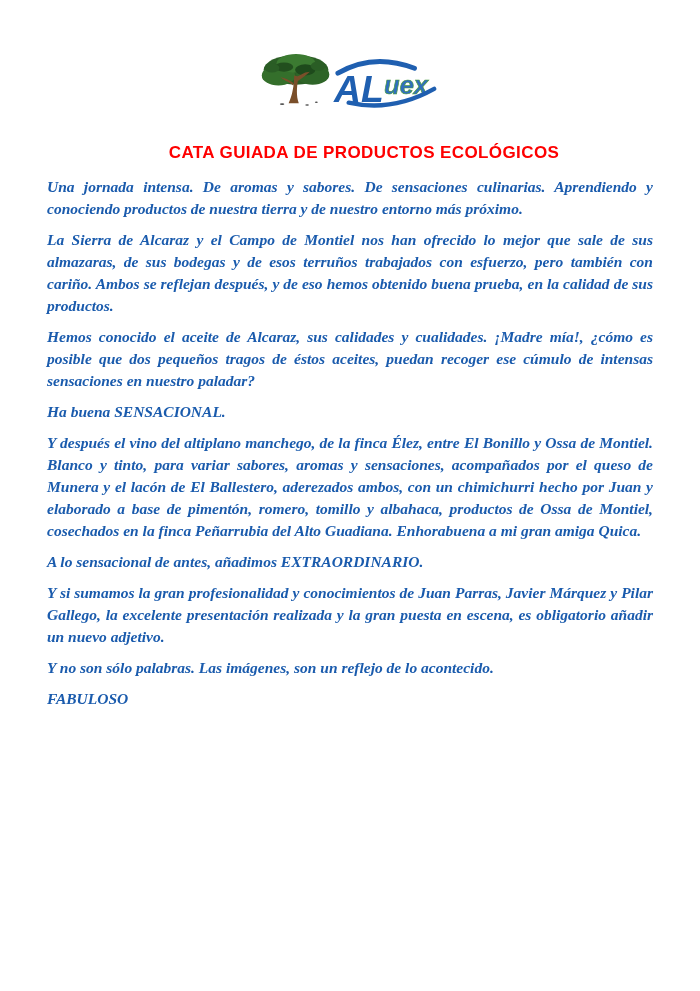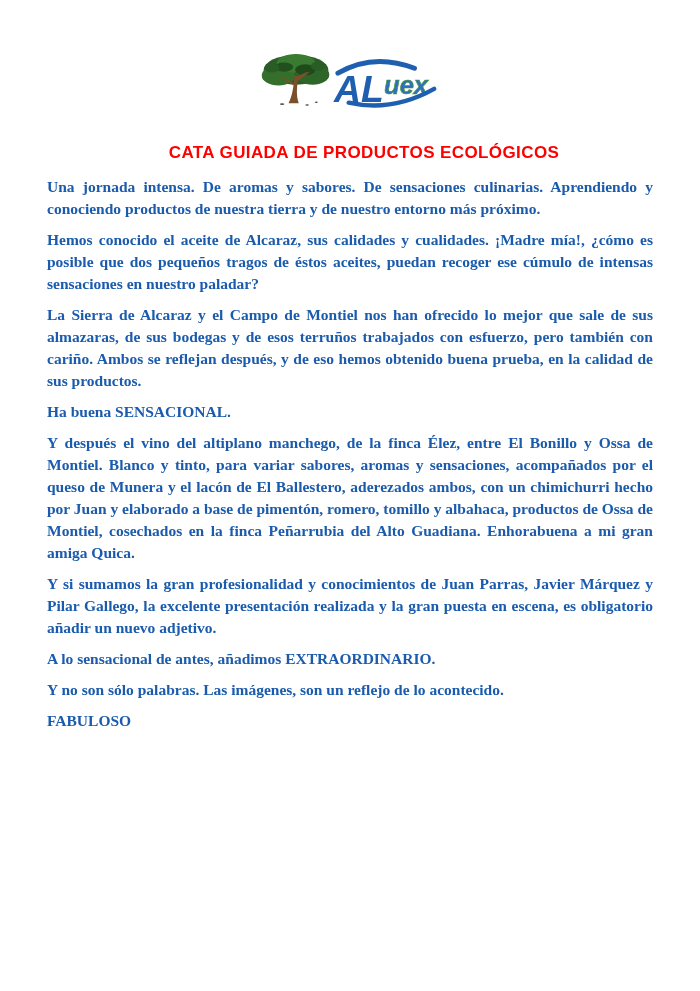--- a/index.html
+++ b/index.html
@@ -34,20 +34,21 @@
     font-weight: 700;
     font-size: 17px;
     letter-spacing: 0.4px;
     color: #fe0000;
   }
   .content {
     position: absolute;
     top: 176px;
     left: 47px;
     right: 47px;
+    font-style: italic;
   }
   .content p {
     margin: 0 0 9px 0;
     text-align: justify;
     font-family: "Liberation Serif", serif;
     font-weight: 700;
     font-size: 15.5px;
     line-height: 22px;
     color: #1a5bad;
   }
@@ -80,23 +81,23 @@
       <text x="1" y="46" font-family="Liberation Sans, sans-serif" font-size="38" font-style="italic" font-weight="bold" fill="#1f5fb0">AL</text>
       <text x="52" y="38" font-family="Liberation Sans, sans-serif" font-size="26" font-style="italic" font-weight="bold" fill="#2f6fbe" stroke="#4a9a3f" stroke-width="0.7">uex</text>
       <path d="M16 47 Q 60 57 103 33" fill="none" stroke="#1f5fb0" stroke-width="4.5" stroke-linecap="round"></path>
     </svg>
   </div>
 
   <h1 class="title">CATA GUIADA DE PRODUCTOS ECOLÓGICOS</h1>
 
   <div class="content">
     <p>Una jornada intensa. De aromas y sabores. De sensaciones culinarias. Aprendiendo y conociendo productos de nuestra tierra y de nuestro entorno más próximo.</p>
+    <p>La Sierra de Alcaraz y el Campo de Montiel nos han ofrecido lo mejor que sale de sus almazaras, de sus bodegas y de esos terruños trabajados con esfuerzo, pero también con cariño. Ambos se reflejan después, y de eso hemos obtenido buena prueba, en la calidad de sus productos.</p>
     <p>Hemos conocido el aceite de Alcaraz, sus calidades y cualidades. ¡Madre mía!, ¿cómo es posible que dos pequeños tragos de éstos aceites, puedan recoger ese cúmulo de intensas sensaciones en nuestro paladar?</p>
-    <p>La Sierra de Alcaraz y el Campo de Montiel nos han ofrecido lo mejor que sale de sus almazaras, de sus bodegas y de esos terruños trabajados con esfuerzo, pero también con cariño. Ambos se reflejan después, y de eso hemos obtenido buena prueba, en la calidad de sus productos.</p>
     <p>Ha buena SENSACIONAL.</p>
     <p>Y después el vino del altiplano manchego, de la finca Élez, entre El Bonillo y Ossa de Montiel. Blanco y tinto, para variar sabores, aromas y sensaciones, acompañados por el queso de Munera y el lacón de El Ballestero, aderezados ambos, con un chimichurri hecho por Juan y elaborado a base de pimentón, romero, tomillo y albahaca, productos de Ossa de Montiel, cosechados en la finca Peñarrubia del Alto Guadiana. Enhorabuena a mi gran amiga Quica.</p>
+    <p>A lo sensacional de antes, añadimos EXTRAORDINARIO.</p>
     <p>Y si sumamos la gran profesionalidad y conocimientos de Juan  Parras, Javier Márquez y Pilar Gallego, la excelente presentación realizada y la gran puesta en escena, es obligatorio añadir un nuevo adjetivo.</p>
-    <p>A lo sensacional de antes, añadimos EXTRAORDINARIO.</p>
     <p>Y no son sólo palabras. Las imágenes, son un reflejo de lo acontecido.</p>
     <p>FABULOSO</p>
   </div>
 
 </div>
 
 </body></html>

